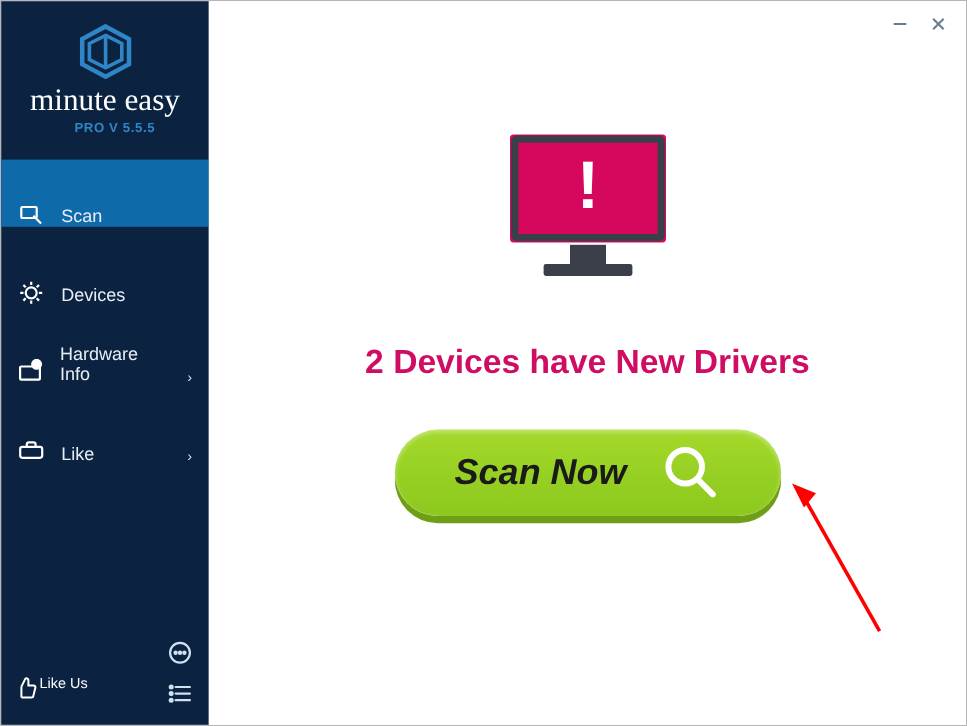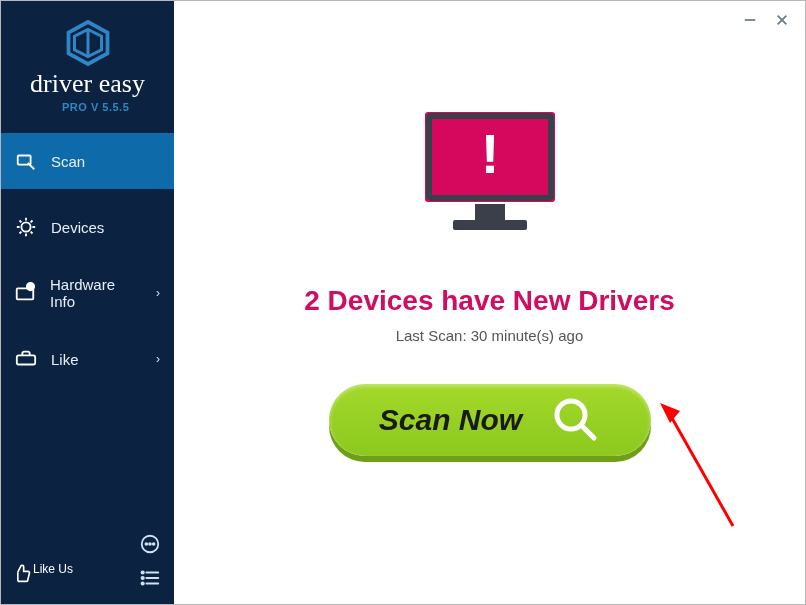--- a/index.html
+++ b/index.html
@@ -20,21 +20,21 @@
   .logo-brand {
     font-family: "Segoe Script", "Brush Script MT", cursive;
     font-size: 26px; color: #fff; margin-top: 4px; line-height: 1;
   }
   .logo-version {
     font-size: 11px; color: #2f86c6; letter-spacing: .5px; margin-top: 4px;
     font-weight: 600; align-self: flex-start; margin-left: 26px; padding-left: 35px;
   }
   .nav { margin-top: 12px; width: 100%; }
   .nav-item {
-    display: flex; align-items: center; height: 56px;
+    display: flex; align-items: flex-end; height: 56px;
     padding: 0 14px; color: #e8eef6; font-size: 15px; cursor: pointer;
     position: relative; gap: 14px;
   }
   .nav-item.active { background: #0f6aa9; }
   .nav-chevron { margin-left: auto; font-size: 12px; color: #cfe1f2; }
   .nav-icon { width: 22px; height: 22px; display: flex; align-items: center; justify-content: center; }
   .sidebar-bottom {
     position: absolute; bottom: 10px; left: 0; right: 0; padding: 0 10px;
     display: flex; align-items: center; gap: 10px; height: 42px;
   }
@@ -75,21 +75,21 @@
 
   <aside class="sidebar">
     <div class="logo-block">
       <span class="nav-icon" style="width:48px;height:48px;">
         <svg viewBox="0 0 64 64" width="48" height="48">
           <polygon points="32,4 58,18 58,46 32,60 6,46 6,18" fill="none" stroke="#2f86c6" stroke-width="5"></polygon>
           <polygon points="32,14 50,23 50,41 32,50 14,41 14,23" fill="none" stroke="#2f86c6" stroke-width="4"></polygon>
           <line x1="32" y1="14" x2="32" y2="50" stroke="#2f86c6" stroke-width="4"></line>
         </svg>
       </span>
-      <div class="logo-brand">driver easy</div>
+      <div class="logo-brand">minute easy</div>
       <div class="logo-version">PRO V 5.5.5</div>
     </div>
 
     <nav class="nav">
 
       <div class="nav-item active">
         <span class="nav-icon">
           <svg viewBox="0 0 24 24" width="22" height="22" fill="none" stroke="#fff" stroke-width="2">
             <rect x="3" y="6" width="14" height="10" rx="1"></rect>
             <line x1="14" y1="14" x2="21" y2="21"></line>
@@ -189,21 +189,20 @@
           <rect x="10" y="5" width="130" height="90" rx="3" fill="#d5085e"></rect>
           <rect x="14" y="9" width="122" height="82" rx="2" fill="#d5085e" stroke="#3a3f4a" stroke-width="6"></rect>
           <text x="75" y="66" text-anchor="middle" font-size="56" font-weight="900" fill="#fff" font-family="Arial">!</text>
           <rect x="60" y="97" width="30" height="16" fill="#3a3f4a"></rect>
           <rect x="38" y="113" width="74" height="10" rx="2" fill="#3a3f4a"></rect>
         </svg>
       </span>
     </div>
 
     <div class="headline">2 Devices have New Drivers</div>
-    <div class="lastscan">Last Scan: 30 minute(s) ago</div>
 
     <button class="scan-btn">
       <span class="scan-btn-label">Scan Now</span>
       <span>
         <svg width="50" height="50" viewBox="0 0 50 50" fill="none" stroke="#fff" stroke-width="5" stroke-linecap="round">
           <circle cx="21" cy="21" r="14"></circle>
           <line x1="32" y1="32" x2="44" y2="44"></line>
         </svg>
       </span>
     </button>

